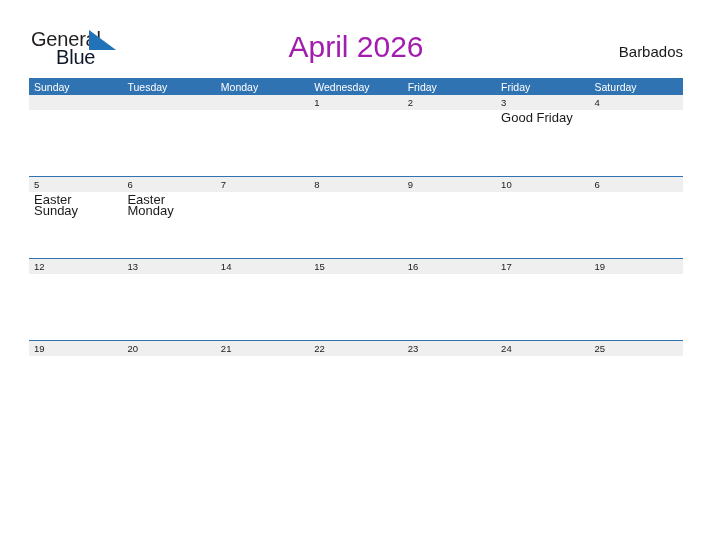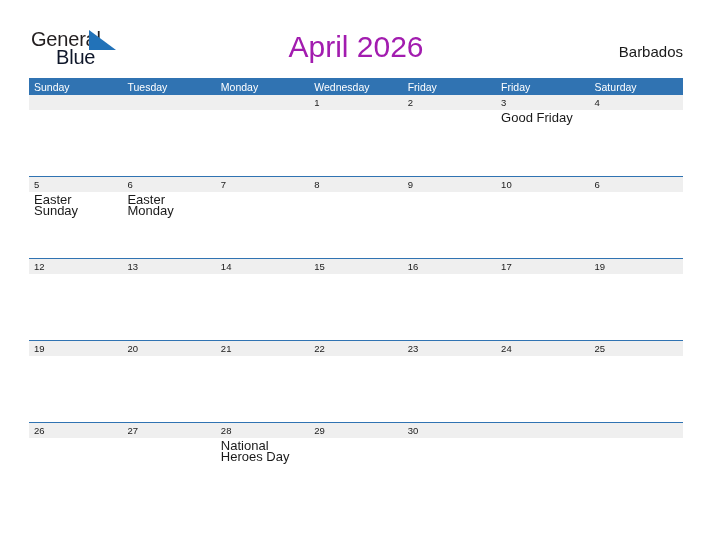--- a/index.html
+++ b/index.html
@@ -248,34 +248,14 @@
       <div class="eventcell"></div>
       <div class="eventcell"></div>
       <div class="eventcell"></div>
       <div class="eventcell"></div>
       <div class="eventcell"></div>
       <div class="eventcell"></div>
       <div class="eventcell"></div>
     </div>
   </div>
 
-  <div class="week sep">
-    <div class="numrow">
-      <div class="numcell">26</div>
-      <div class="numcell">27</div>
-      <div class="numcell">28</div>
-      <div class="numcell">29</div>
-      <div class="numcell">30</div>
-      <div class="numcell"></div>
-      <div class="numcell"></div>
-    </div>
-    <div class="eventrow">
-      <div class="eventcell"></div>
-      <div class="eventcell"></div>
-      <div class="eventcell">National Heroes Day</div>
-      <div class="eventcell"></div>
-      <div class="eventcell"></div>
-      <div class="eventcell"></div>
-      <div class="eventcell"></div>
-    </div>
-  </div>
 
 </div>
 
 </body></html>

